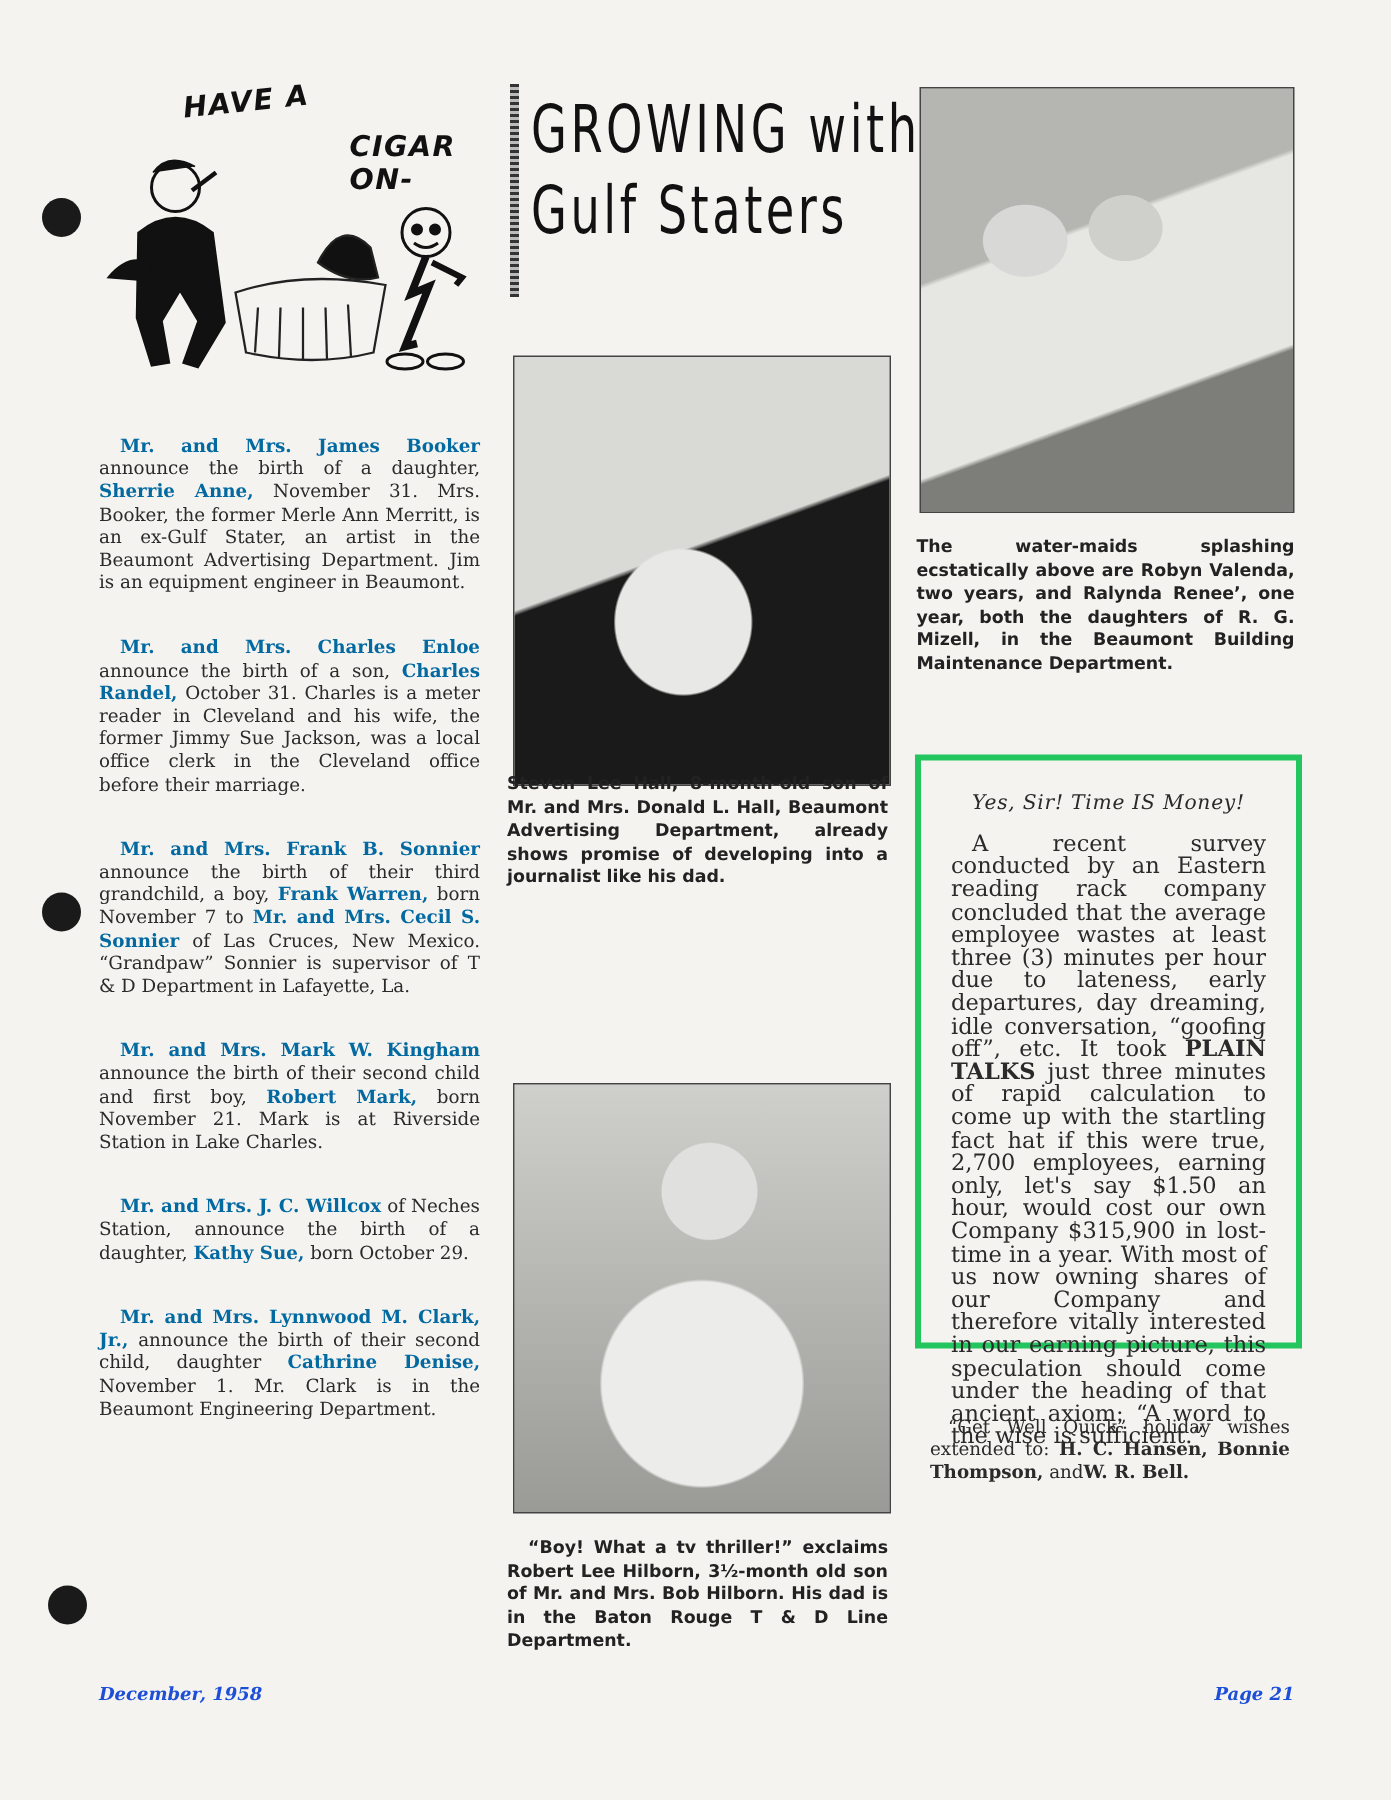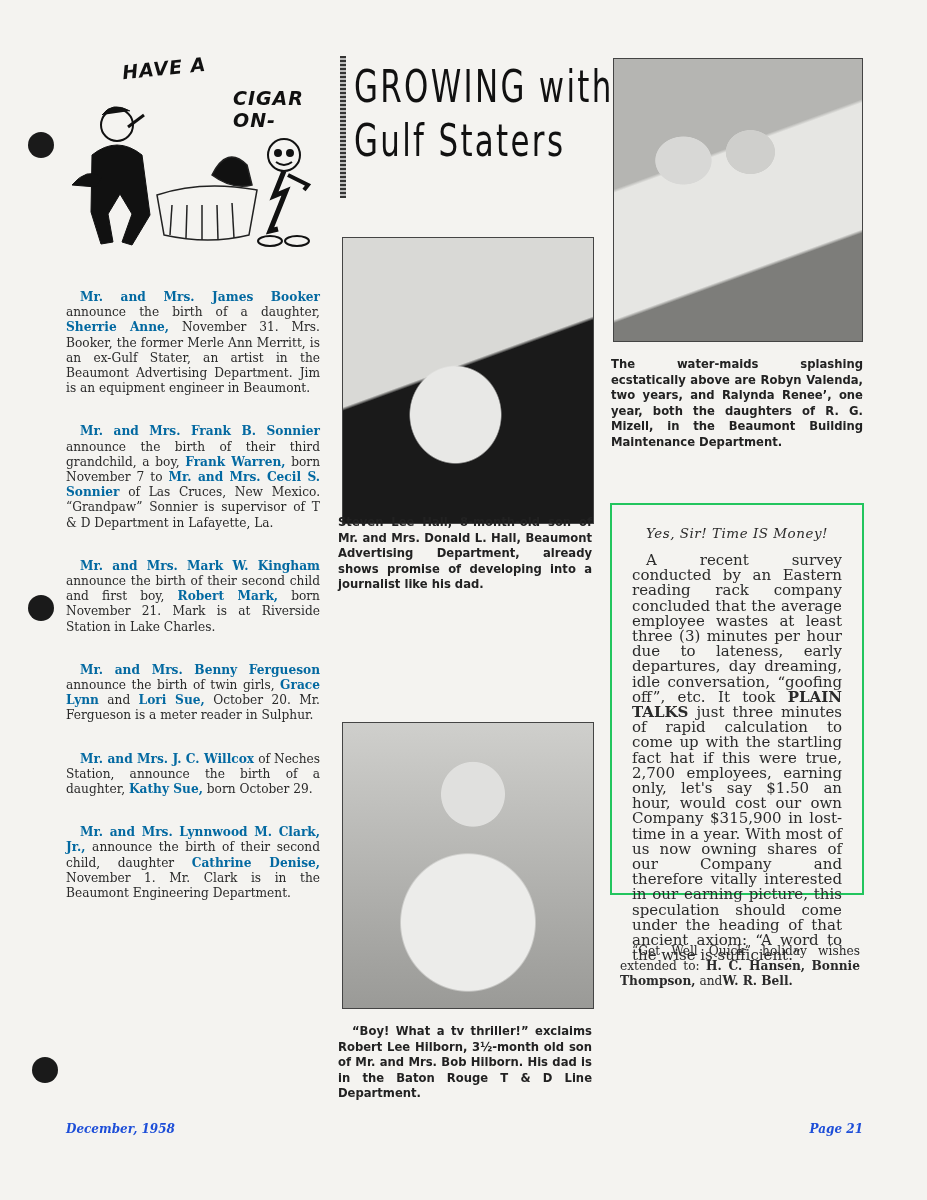--- a/index.html
+++ b/index.html
@@ -39,21 +39,21 @@
                 radial-gradient(ellipse 14% 11% at 55% 33%, #cfcfcc 0 70%, transparent 72%),
                 linear-gradient(160deg, #b5b5b2 0 35%, #e6e6e3 36% 70%, #7d7d7a 71% 100%); }
 
   .caption { position: absolute; font-family: "DejaVu Sans", sans-serif; font-weight: bold;
     font-size: 11.6px; line-height: 15.5px; color: #222; text-align: justify; }
   .cap-newspaper { left: 338px; top: 515px; width: 254px; }
   .cap-baby2 { left: 338px; top: 1024px; width: 254px; text-indent: 14px; }
   .cap-bath { left: 611px; top: 357px; width: 252px; }
 
   .box { position: absolute; left: 610px; top: 503px; width: 250px; height: 388px;
-    border: 2px solid #22c55e; padding: 0; }
+    border: 4px solid #22c55e; padding: 0; }
   .box h3 { margin: 20px 0 12px 0; text-align: center; font-style: italic; font-weight: normal;
     font-size: 13.5px; letter-spacing: 0.5px; }
   .box p { margin: 0 20px; font-size: 15px; line-height: 15.2px; text-align: justify; text-indent: 14px; }
 
   .col-right-notes { position: absolute; left: 620px; top: 944px; width: 240px; font-size: 12.2px; line-height: 15.2px; }
   .col-right-notes p { margin: 0 0 34px 0; text-align: justify; text-indent: 12px; }
 
   .footer { position: absolute; top: 1122px; font-family: "DejaVu Serif", serif; font-weight: bold;
     font-style: italic; font-size: 12px; color: #1d4ed8; }
   .footer-left { left: 66px; }
@@ -103,23 +103,23 @@
 </div>
 
 <div class="headline-bar"></div>
 <div class="headline">
   <div>GROWING with</div>
   <div>Gulf Staters</div>
 </div>
 
 <div class="col col-left" id="announcements">
     <p><b>Mr. and Mrs. James Booker</b> announce the birth of a daughter, <b>Sherrie Anne,</b> November 31. Mrs. Booker, the former Merle Ann Merritt, is an ex-Gulf Stater, an artist in the Beaumont Advertising Department. Jim is an equipment engineer in Beaumont.</p>
+    <p><b>Mr. and Mrs. Charles Enloe</b> announce the birth of a son, <b>Charles Randel,</b> October 31. Charles is a meter reader in Cleveland and his wife, the former Jimmy Sue Jackson, was a local office clerk in the Cleveland office before their marriage.</p>
     <p><b>Mr. and Mrs. Frank B. Sonnier</b> announce the birth of their third grandchild, a boy, <b>Frank Warren,</b> born November 7 to <b>Mr. and Mrs. Cecil S. Sonnier</b> of Las Cruces, New Mexico. “Grandpaw” Sonnier is supervisor of T &amp; D Department in Lafayette, La.</p>
     <p><b>Mr. and Mrs. Mark W. Kingham</b> announce the birth of their second child and first boy, <b>Robert Mark,</b> born November 21. Mark is at Riverside Station in Lake Charles.</p>
-    <p><b>Mr. and Mrs. Benny Fergueson</b> announce the birth of twin girls, <b>Grace Lynn</b> and <b>Lori Sue,</b> October 20. Mr. Fergueson is a meter reader in Sulphur.</p>
     <p><b>Mr. and Mrs. J. C. Willcox</b> of Neches Station, announce the birth of a daughter, <b>Kathy Sue,</b> born October 29.</p>
     <p><b>Mr. and Mrs. Lynnwood M. Clark, Jr.,</b> announce the birth of their second child, daughter <b>Cathrine Denise,</b> November 1. Mr. Clark is in the Beaumont Engineering Department.</p>
   </div>
 
 <div class="photo photo-newspaper"></div>
 <div class="caption cap-newspaper">Steven Lee Hall, 8-month-old son of Mr. and Mrs. Donald L. Hall, Beaumont Advertising Department, already shows promise of developing into a journalist like his dad.</div>
 
 <div class="photo photo-baby2"></div>
 <div class="caption cap-baby2">“Boy! What a tv thriller!” exclaims Robert Lee Hilborn, 3½-month old son of Mr. and Mrs. Bob Hilborn. His dad is in the Baton Rouge T &amp; D Line Department.</div>
 

